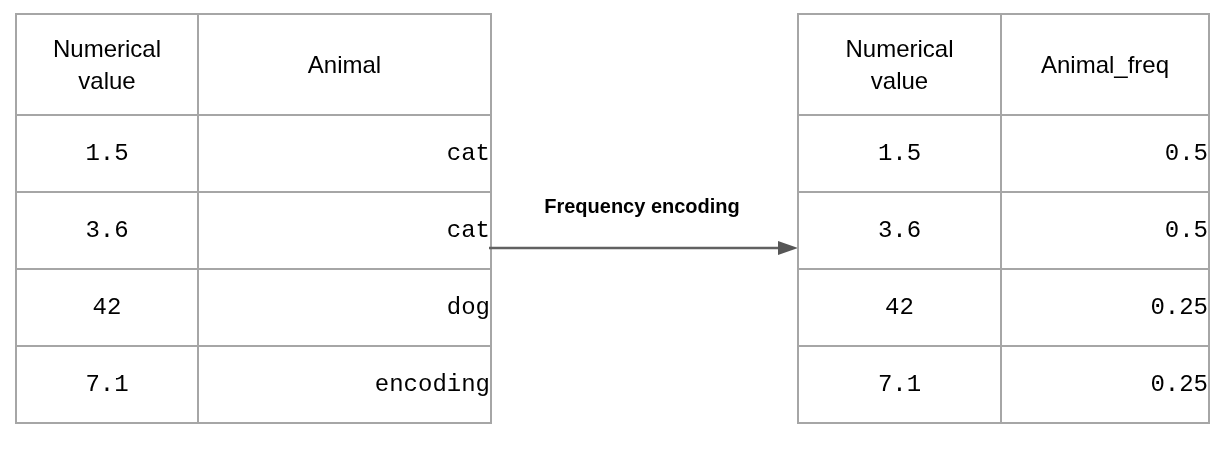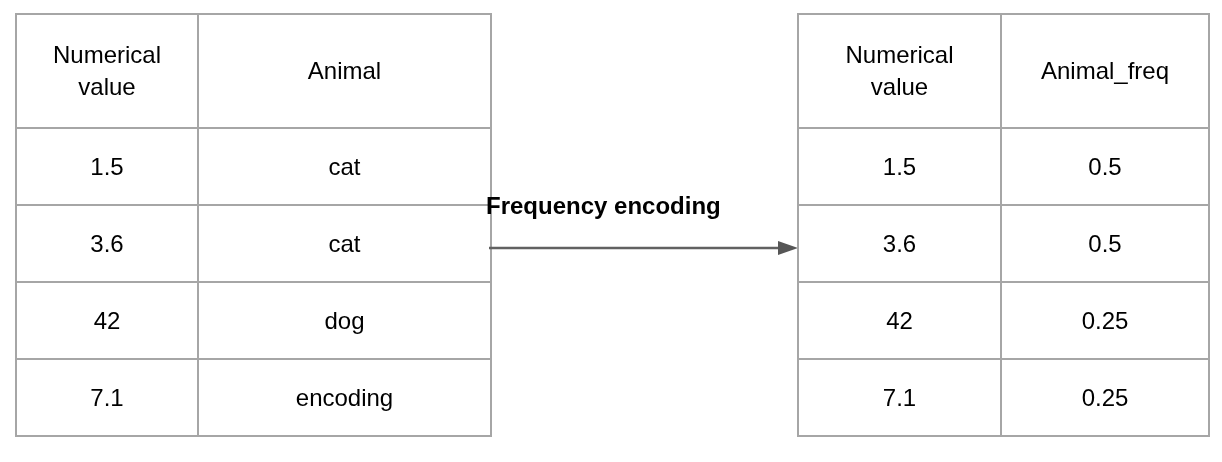--- a/index.html
+++ b/index.html
@@ -32,39 +32,39 @@
     background: #ffffff;
     vertical-align: middle;
   }
   #left-table { left: 15px; }
   #left-table col.c1 { width: 182px; }
   #left-table col.c2 { width: 293px; }
   #right-table { left: 797px; }
   #right-table col.c1 { width: 203px; }
   #right-table col.c2 { width: 208px; }
 
-  tr.hdr-row  { height: 114px; border-radius: 15px; }
-  tr.data-row { height: 77px;  }
+  tr.hdr-row  { height: 101px; border-radius: 15px; }
+  tr.data-row { height: 77px; font-family: Liberation Mono, monospace;  }
 
   th.center-cell, td.center-cell { text-align: center; }
-  td.left-cell { text-align: center; padding-left: 18px; }
+  td.left-cell { text-align: right; padding-left: 18px; }
 
   th .wrap-narrow {
     display: inline-block;
     max-width: 135px;
     line-height: 32px;
   }
 
   .arrow-label {
     position: absolute;
     left: 486px;
     top: 190px;
     width: 312px;
-    text-align: left;
-    font-size: 24px;
+    text-align: center;
+    font-size: 20px;
     font-weight: 700;
     line-height: 32px;
     white-space: nowrap;
     color: #000000;
   }
   .arrow-svg {
     position: absolute;
     left: 489px;
     top: 234px;
     width: 309px;

